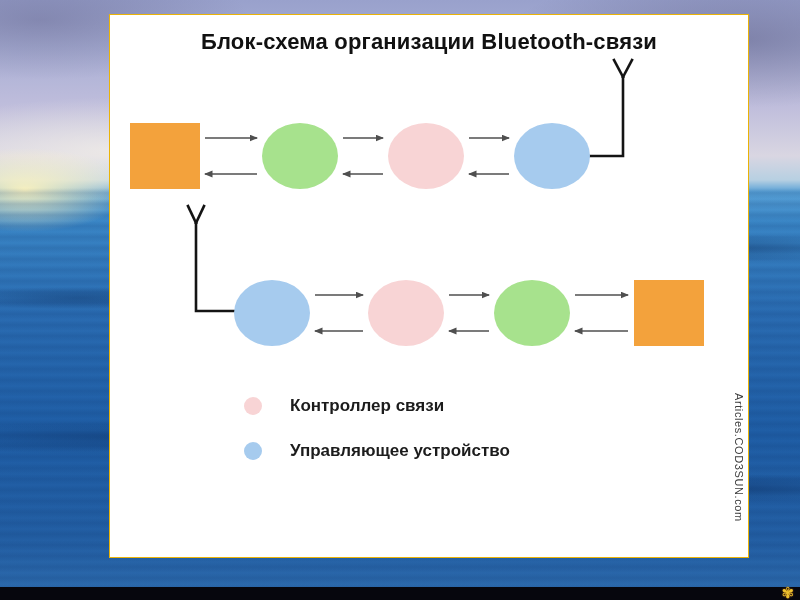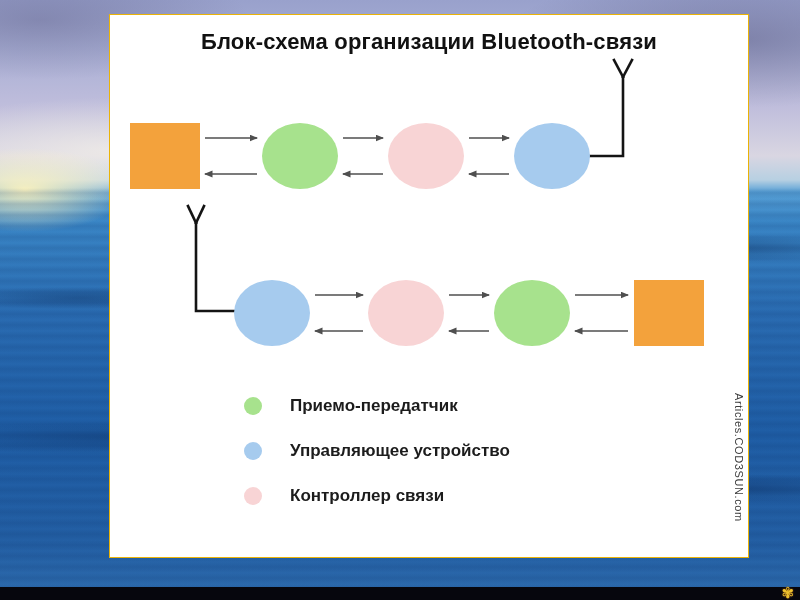--- a/index.html
+++ b/index.html
@@ -143,29 +143,25 @@
     <div class="node ellipse-node n-p1" style="background-color: rgb(248, 212, 213);"></div>
     <div class="node ellipse-node n-b1" style="background-color: rgb(166, 203, 238);"></div>
 
     <div class="node ellipse-node n-b2" style="background-color: rgb(166, 203, 238);"></div>
     <div class="node ellipse-node n-p2" style="background-color: rgb(248, 212, 213);"></div>
     <div class="node ellipse-node n-g2" style="background-color: rgb(167, 226, 141);"></div>
     <div class="node square-node n-t2" style="background-color: rgb(243, 162, 60);"></div>
 
     <div class="legend">
       <div class="legend-row">
-        <span class="marker circle" style="background-color: rgb(167, 226, 141);"></span>
-        <span class="legend-label">Приемо-передатчик</span>
+        <span class="marker circle" style="background-color: rgb(248, 212, 213);"></span>
+        <span class="legend-label">Контроллер связи</span>
       </div>
       <div class="legend-row">
         <span class="marker circle" style="background-color: rgb(166, 203, 238);"></span>
         <span class="legend-label">Управляющее устройство</span>
-      </div>
-      <div class="legend-row">
-        <span class="marker circle" style="background-color: rgb(248, 212, 213);"></span>
-        <span class="legend-label">Контроллер связи</span>
       </div>
     </div>
 
     <div class="watermark">Articles.COD3SUN.com</div>
 
   </div>
 </div>
 
 </body></html>

